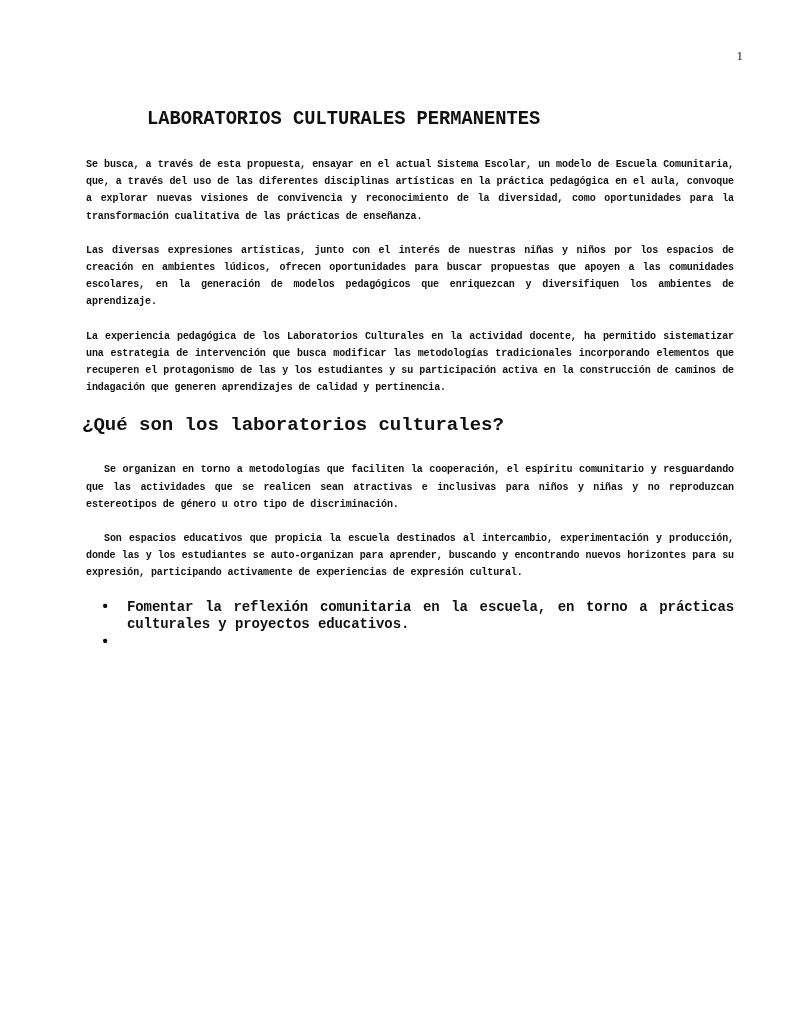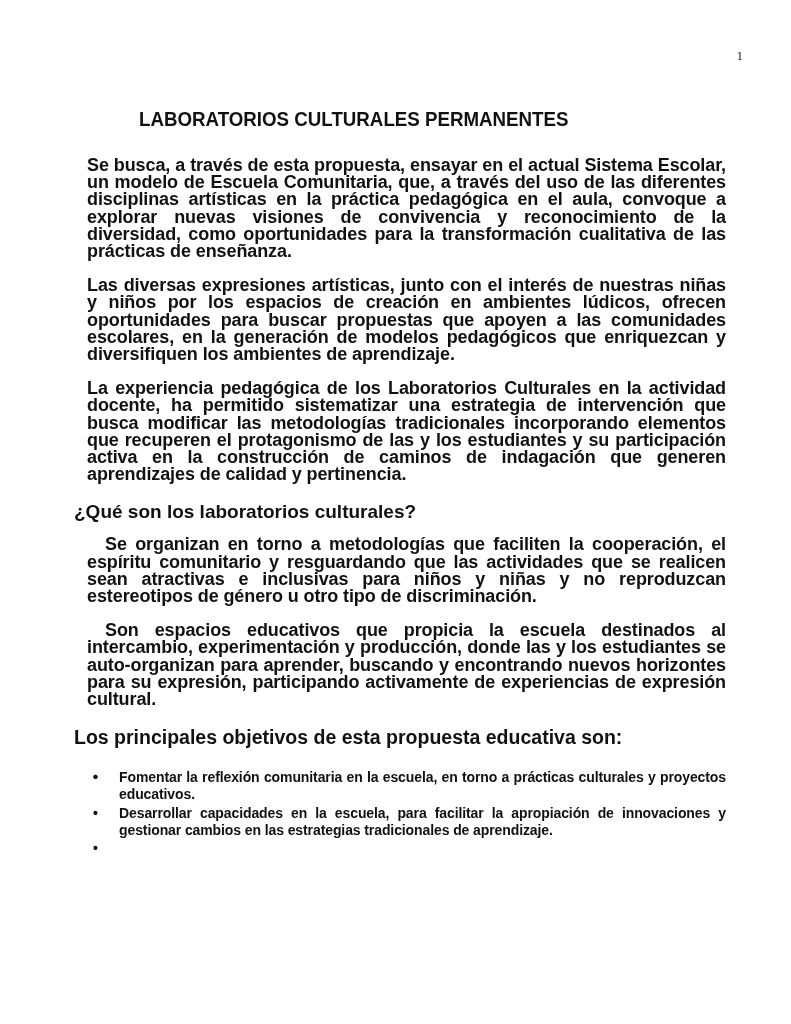--- a/index.html
+++ b/index.html
@@ -2,37 +2,37 @@
 <html><head>
 <meta charset="utf-8">
 <style>
   html, body { margin: 0; padding: 0; background: #ffffff; }
   body { width: 791px; height: 1024px; position: relative; overflow: hidden; color: #111; }
   .page-number {
     position: absolute; top: 48px; right: 48px;
     font-family: "Liberation Serif", serif; font-size: 13px; color: #222;
   }
   .content {
-    position: absolute; left: 74px; top: 108px; width: 652px;
-    font-family: Liberation Sans, sans-serif;
+    position: absolute; left: 82px; top: 108px; width: 652px;
+    font-family: Liberation Mono, monospace;
   }
   .title {
     margin: 0 0 26px 65px; font-size: 19.5px; font-weight: bold; letter-spacing: 0;
     transform: scaleX(0.96); transform-origin: left;
   }
   p.para {
-    margin: 0 0 17px 13px; font-size: 18px; font-weight: bold; line-height: 17.2px;
+    margin: 0 0 17px 4px; font-size: 10px; font-weight: bold; line-height: 17.2px;
     text-align: justify; letter-spacing: -0.1px;
   }
   p.indent { text-indent: 18px; }
   h2.section {
     margin: 0 0 12px 0; font-size: 19px; font-weight: bold; line-height: 24px;
   }
   h2.section.big { font-size: 19.5px; margin-top: 4px; margin-bottom: 20px; }
-  h2.section.first { margin-top: 2px; margin-bottom: 12px; }
+  h2.section.first { margin-top: 2px; margin-bottom: 24px; }
   ul.objectives { list-style: none; margin: 0; padding: 0; }
   ul.objectives li {
     position: relative; padding-left: 45px; font-size: 14px; font-weight: bold;
     line-height: 17.2px; text-align: justify; letter-spacing: -0.1px; margin-bottom: 1px;
   }
   ul.objectives li .bullet {
     position: absolute; left: 19px; top: 0; font-size: 14px;
   }
 </style>
 </head>
@@ -44,30 +44,28 @@
   <h1 class="title">LABORATORIOS CULTURALES PERMANENTES</h1>
 
   <p class="para">Se busca, a través de esta propuesta, ensayar en el actual Sistema Escolar, un modelo de Escuela Comunitaria, que, a través del uso de las diferentes disciplinas artísticas en la práctica pedagógica en el aula, convoque a explorar nuevas visiones de convivencia y reconocimiento de la  diversidad, como oportunidades para la transformación cualitativa de las prácticas de enseñanza.</p>
   <p class="para">Las diversas expresiones artísticas, junto con el interés de nuestras niñas y niños por los espacios de creación en ambientes lúdicos, ofrecen oportunidades para buscar propuestas que apoyen a las comunidades escolares, en la generación de modelos pedagógicos que enriquezcan y diversifiquen los ambientes de aprendizaje.</p>
   <p class="para">La experiencia pedagógica de los Laboratorios Culturales en la actividad docente, ha permitido sistematizar una estrategia de intervención que busca  modificar las metodologías tradicionales incorporando elementos que recuperen el protagonismo de las y los estudiantes y su participación activa en la construcción de caminos de indagación que generen aprendizajes de calidad y pertinencia.</p>
 
   <h2 class="section first">¿Qué son los laboratorios culturales?</h2>
   <p class="para indent">Se organizan en torno a metodologías que faciliten la cooperación, el espíritu comunitario y resguardando que las actividades que se realicen sean atractivas e inclusivas para niños y niñas y no reproduzcan estereotipos de género u otro tipo de discriminación.</p>
   <p class="para indent">Son espacios educativos que propicia la escuela destinados al intercambio, experimentación y producción, donde las y los estudiantes se auto-organizan para aprender, buscando y encontrando nuevos horizontes para su expresión, participando activamente de experiencias de expresión cultural.</p>
 
-  <h2 class="section big">Los principales objetivos de esta propuesta educativa son:</h2>
   <ul class="objectives">
     <li>
       <span class="bullet">•</span>
     </li>
     <li>
       <span class="bullet">•</span>
       <span>Fomentar la reflexión comunitaria en la escuela, en torno a prácticas culturales y proyectos educativos.</span>
     </li>
     <li>
       <span class="bullet">•</span>
-      <span>Desarrollar capacidades en la escuela, para facilitar la apropiación de innovaciones y gestionar cambios en las estrategias tradicionales de aprendizaje.</span>
     </li>
     <li>
       <span class="bullet">•</span>
     </li>
   </ul>
 </div>
 
 </body></html>

